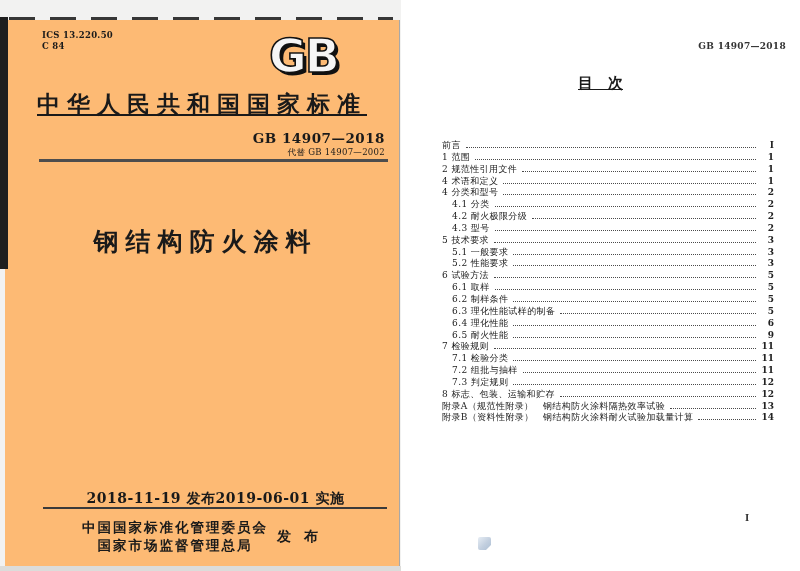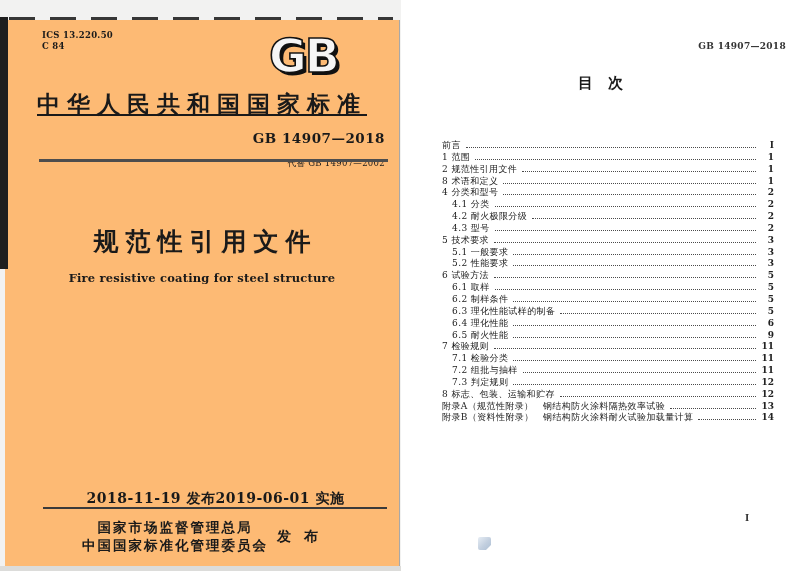--- a/index.html
+++ b/index.html
@@ -31,21 +31,21 @@
     font-size:8.5px; font-weight:bold; line-height:1.25; letter-spacing:.3px;
   }
   .gb-logo { position:absolute; left:260px; top:12px; width:90px; height:50px; }
   .std-heading {
     position:absolute; left:0; top:69px; width:100%;
     text-align:center; font-size:23px; font-weight:bold;
     letter-spacing:7px; white-space:nowrap;text-decoration:underline;
   }
   .std-num-block { position:absolute; right:14px; top:110px; text-align:right; }
   .std-num   { font-size:13.5px; font-weight:bold; letter-spacing:.5px; }
-  .std-repl  { font-size:8.5px; margin-top:12px; letter-spacing:.3px; }
+  .std-repl  { font-size:8.5px; margin-top:1px; letter-spacing:.3px; }
   .rule-top {
     position:absolute; left:34px; right:11px; top:139px; height:3px; background:#4d4d4d;
   }
   .doc-title {
     position:absolute; left:0; top:205px; width:100%; text-align:center;
     font-size:25px; font-weight:bold; letter-spacing:7px; text-indent:7px;
   }
   .doc-title-en {
     position:absolute; left:0; top:251px; width:100%; text-align:center;
     font-size:11.5px; font-weight:bold; letter-spacing:.2px;
@@ -73,21 +73,21 @@
   
   .page-right {
     position:absolute; left:401px; top:0; width:399px; height:571px; background:#ffffff;
   }
   .toc-header-num {
     position:absolute; top:41px; right:14px;
     font-size:9px; font-weight:bold; letter-spacing:.3px; color:#333;
   }
   .toc-title {
     position:absolute; top:74px; left:0; width:100%;
-    text-align:center; font-size:15px; font-weight:bold;
+    text-align:center; font-size:15px; font-weight:bold;text-decoration:underline;
   }
   .toc-list { position:absolute; top:111px; left:41px; width:332px;margin-top:28px; }
   .toc-row {
     display:flex; align-items:baseline; height:11.85px;
     font-size:9px; white-space:nowrap; color:#222;
   }
   .toc-row.sub { padding-left:10px; }
   .toc-label { letter-spacing:.4px; }
   .toc-leader {
     flex:1; border-bottom:1.4px dotted #4a4a4a; margin:0 3px 2px 5px; min-width:10px;
@@ -126,34 +126,33 @@
 
   <div class="std-heading">中华人民共和国国家标准</div>
 
   <div class="std-num-block">
     <div class="std-num">GB 14907—2018</div>
     <div class="std-repl">代替 GB 14907—2002</div>
   </div>
 
   <div class="rule-top"></div>
 
-  <div class="doc-title">规范性引用文件</div>
-  <div class="doc-title-en">Fire resistive coating for steel structure</div>
+  <div class="doc-title">钢结构防火涂料</div>
 
   <div class="dates-row">
     <span>2018-11-19 发布</span>
     <span>2019-06-01 实施</span>
   </div>
 
   <div class="rule-bottom"></div>
 
   <div class="issuer-row">
     <div class="issuer-lines">
+      <div>中国国家标准化管理委员会</div>
       <div>国家市场监督管理总局</div>
-      <div>中国国家标准化管理委员会</div>
     </div>
     <div class="issue-label">发 布</div>
   </div>
 </div>
 <div class="bottom-gray"></div>
 
 <div class="page-right">
   <div class="toc-header-num">GB 14907—2018</div>
   <div class="toc-title">目　次</div>
 
@@ -167,21 +166,21 @@
         <span class="toc-label">1 范围</span>
         <span class="toc-leader"></span>
         <span class="toc-page">1</span>
       </div>
     <div class="toc-row">
         <span class="toc-label">2 规范性引用文件</span>
         <span class="toc-leader"></span>
         <span class="toc-page">1</span>
       </div>
     <div class="toc-row">
-        <span class="toc-label">8 术语和定义</span>
+        <span class="toc-label">4 术语和定义</span>
         <span class="toc-leader"></span>
         <span class="toc-page">1</span>
       </div>
     <div class="toc-row">
         <span class="toc-label">4 分类和型号</span>
         <span class="toc-leader"></span>
         <span class="toc-page">2</span>
       </div>
     <div class="toc-row sub">
         <span class="toc-label">4.1 分类</span>

